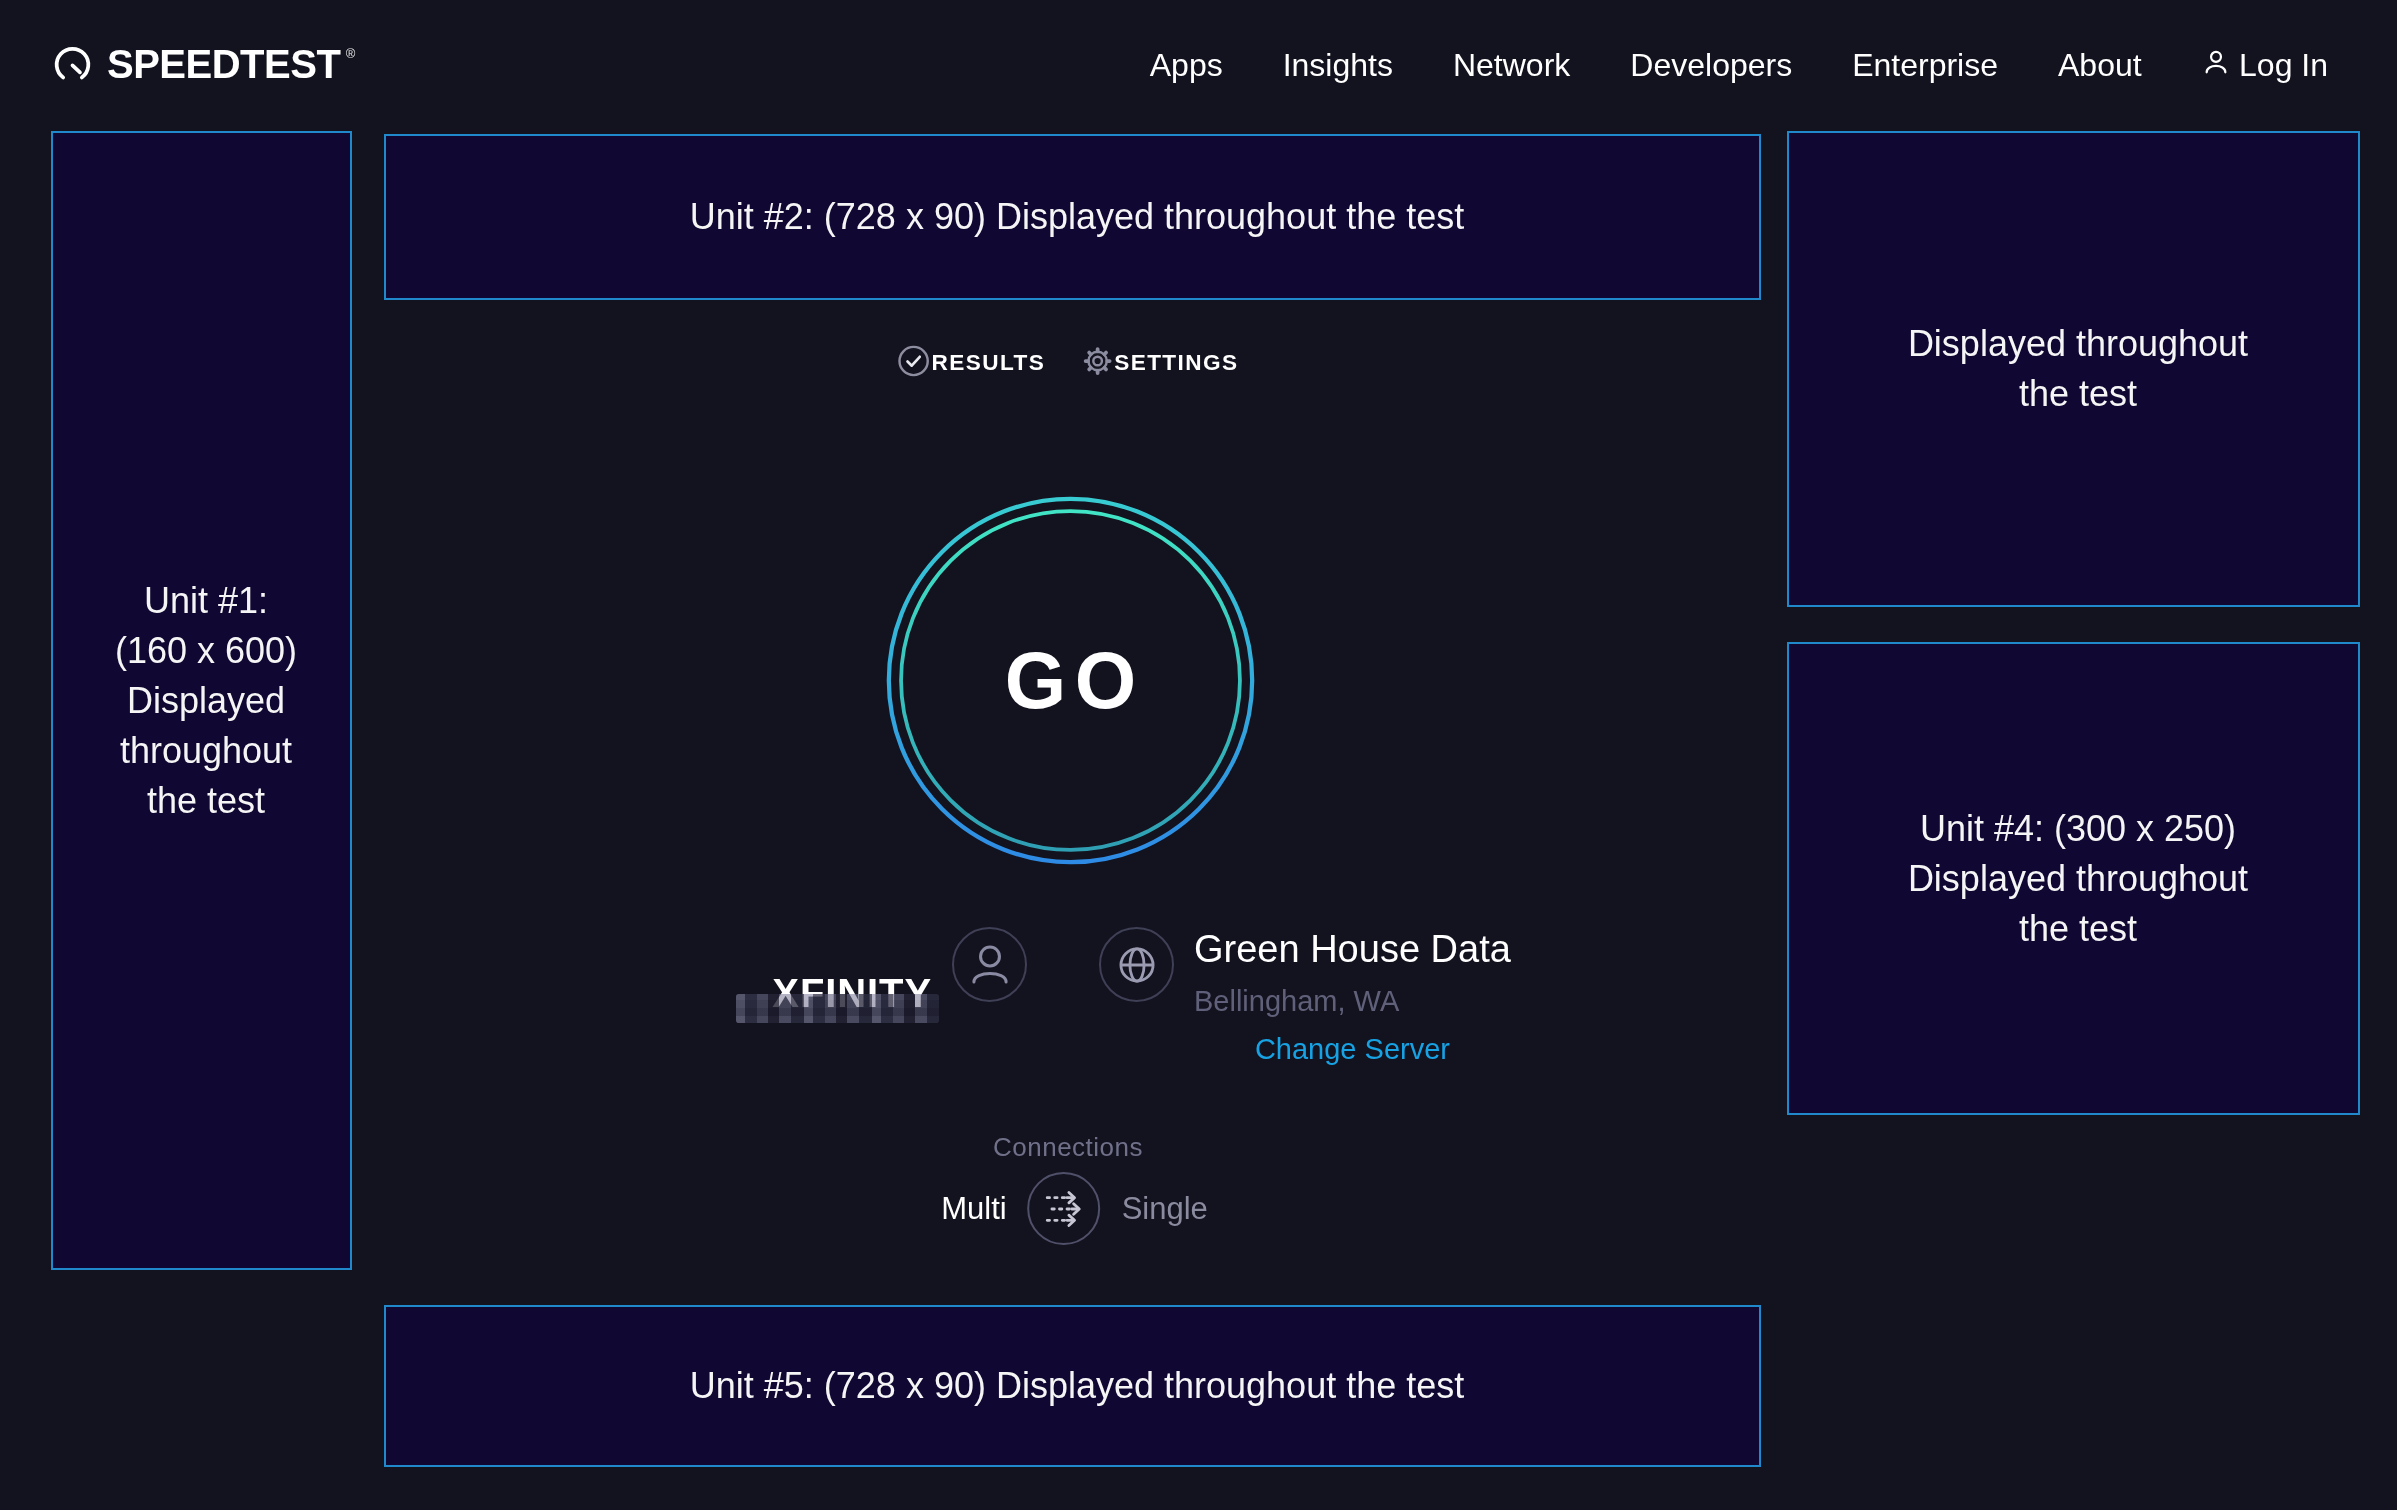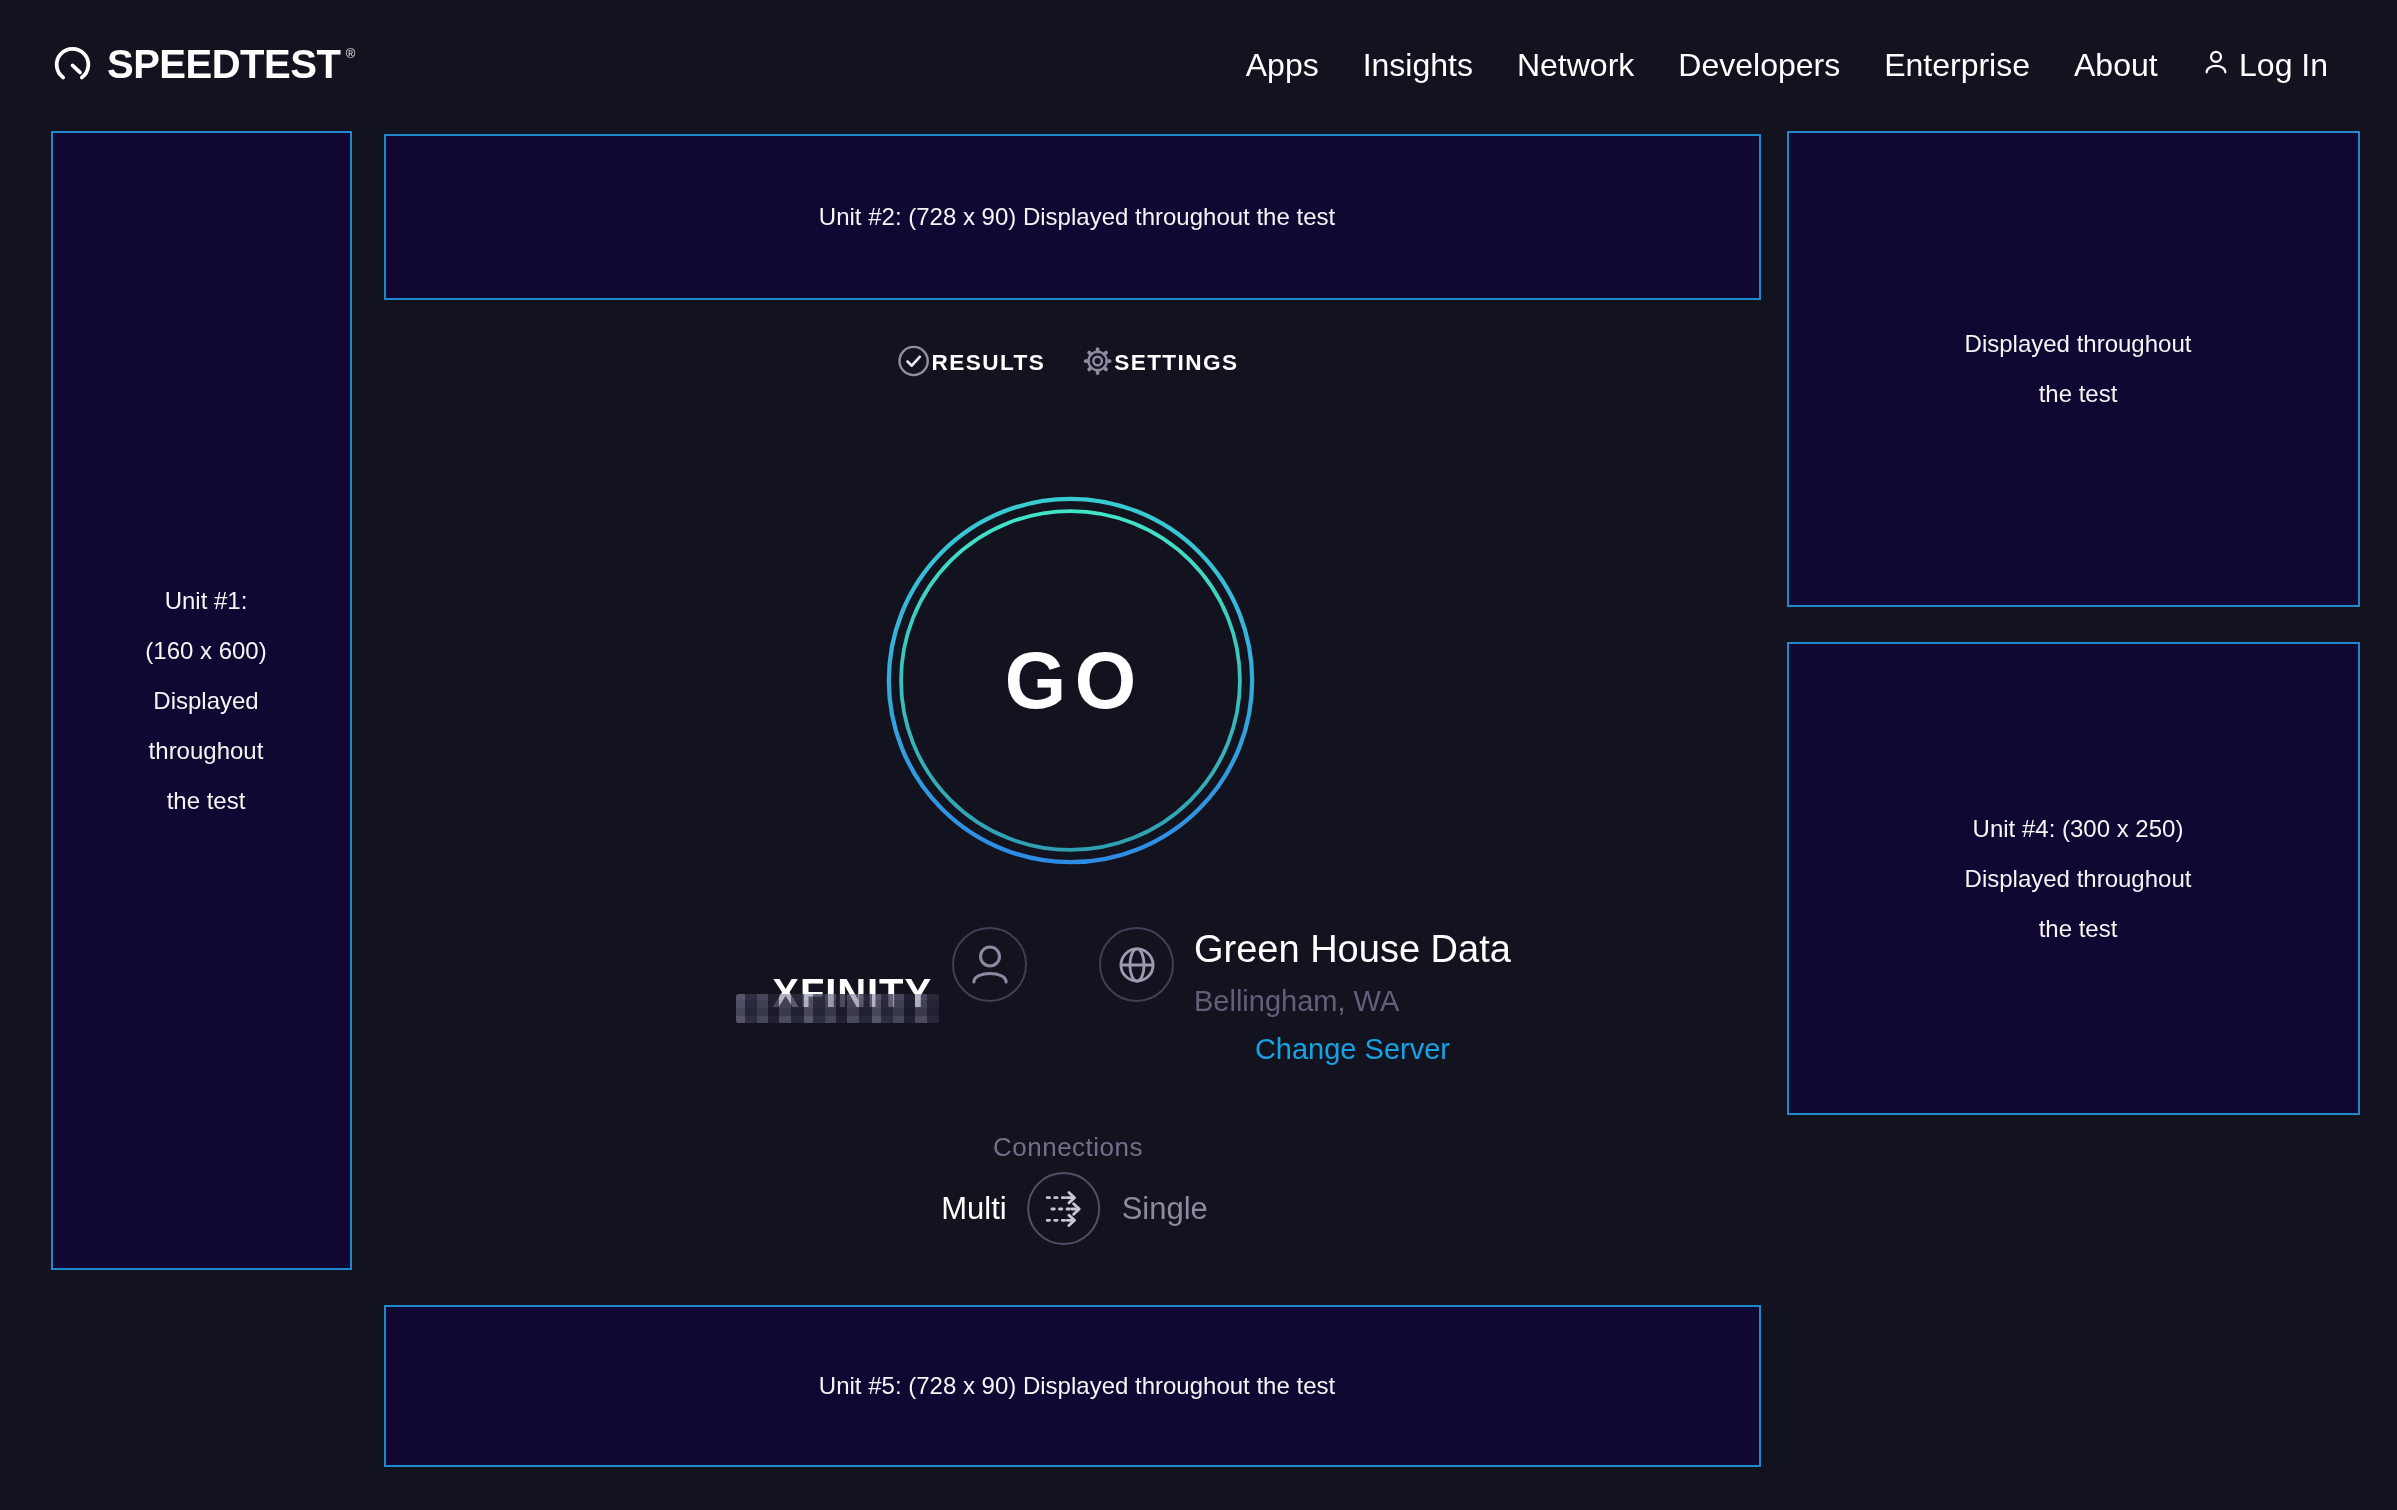--- a/index.html
+++ b/index.html
@@ -7,30 +7,30 @@
     width:2397px;height:1510px;position:relative;overflow:hidden;
     background:#13131f;color:#fff;
     font-family:"Liberation Sans",sans-serif;
   }
   .abs{position:absolute;}
 
   
   .logo{left:52px;top:42px;display:flex;align-items:center;gap:14px;cursor:pointer;}
   .logo-text{font-size:40px;font-weight:700;letter-spacing:-0.5px;line-height:45px;}
   .logo-mark{font-size:13px;align-self:flex-start;margin-left:-8.5px;margin-top:3.8px;opacity:.9;}
-  nav.menu{right:69px;top:0;height:130px;display:flex;align-items:center;gap:44px;
+  nav.menu{right:69px;top:0;height:130px;display:flex;align-items:center;gap:60px;
     font-size:32px;font-weight:500;}
   nav.menu .nav-item{cursor:pointer;}
   .login{display:flex;align-items:center;gap:9.4px;cursor:pointer;}
 
   
   .ad{
     position:absolute;background:#100732;border:2.8px solid #2089cc;box-sizing:border-box;
     display:flex;flex-direction:column;align-items:center;justify-content:center;
-    text-align:center;color:#f5f5f5;font-size:24px;line-height:50px;cursor:pointer;padding-left:9px;
+    text-align:center;color:#f5f5f5;font-size:36px;line-height:50px;cursor:pointer;padding-left:9px;
   }
   #unit1{left:51px;top:131px;width:301px;height:1139px;}
   #unit2{left:384px;top:134px;width:1377px;height:166px;}
   #unit3{left:1787px;top:131px;width:573px;height:476px;}
   #unit4{left:1787px;top:642px;width:573px;height:473px;}
   #unit5{left:384px;top:1305px;width:1377px;height:162px;}
 
   
   .tabs{left:1068px;top:345px;transform:translateX(-50%);display:flex;align-items:center;gap:37px;}
   .tab{display:flex;align-items:center;gap:2px;cursor:pointer;}

